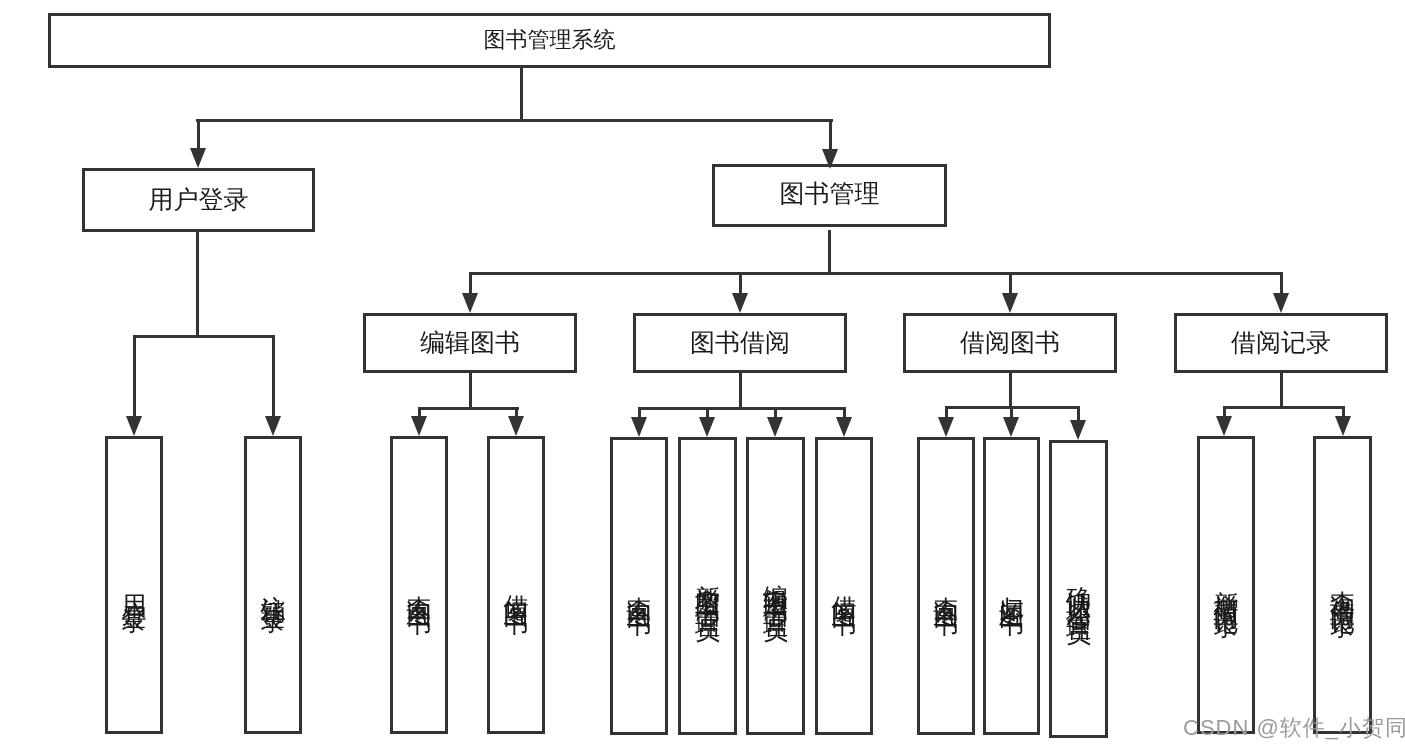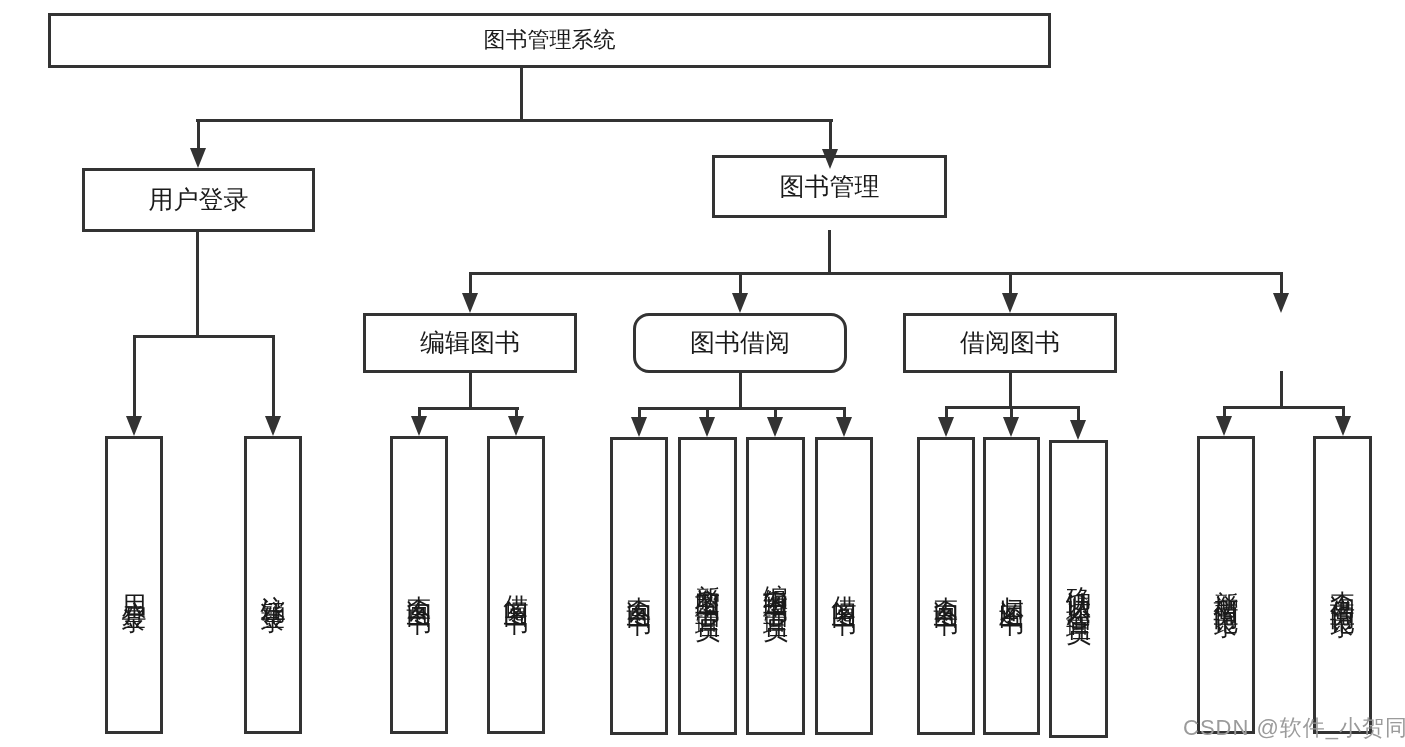--- a/index.html
+++ b/index.html
@@ -71,32 +71,35 @@
 
 <div class="stage">
 
   <div class="box root-box" style="left:20px; top:13px; width:1003px; height:55px;margin-left:28px;">
     <span>图书管理系统</span>
   </div>
 
   <div class="box h-box" style="left:82px; top:168px; width:233px; height:64px;">
     <span>用户登录</span>
   </div>
-  <div class="box h-box" style="left:712px; top:155px; width:235px; height:63px;">
+  <div class="box h-box" style="left:712px; top:164px; width:235px; height:63px;font-family:Liberation Mono, monospace;">
     <span>图书管理</span>
   </div>
 
   <div class="box h-box" style="left:363px; top:313px; width:214px; height:60px;">
     <span>编辑图书</span>
   </div>
-  <div class="box h-box" style="left:633px; top:313px; width:214px; height:60px;border-radius:16px;">
+  <div class="box h-box" style="left:633px; top:313px; width:214px; height:60px;">
     <span>图书借阅</span>
   </div>
   <div class="box h-box" style="left:903px; top:313px; width:214px; height:60px;">
     <span>借阅图书</span>
+  </div>
+  <div class="box h-box" style="left:1174px; top:313px; width:214px; height:60px;">
+    <span>借阅记录</span>
   </div>
 
   <div class="box v-box" style="left:105px; top:436px; width:58px; height:298px;">
     <span>用户登录</span>
   </div>
   <div class="box v-box" style="left:244px; top:436px; width:58px; height:298px;">
     <span>注销登录</span>
   </div>
 
   <div class="box v-box" style="left:390px; top:436px; width:58px; height:298px;">

